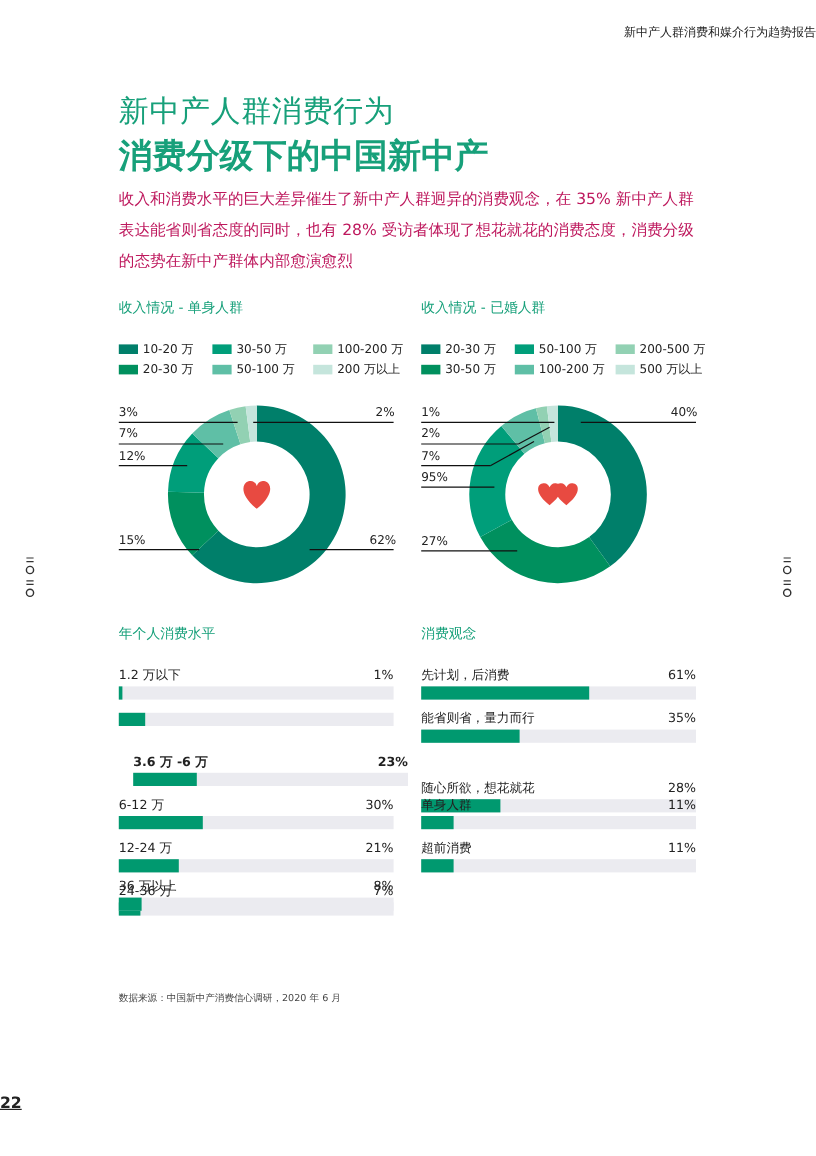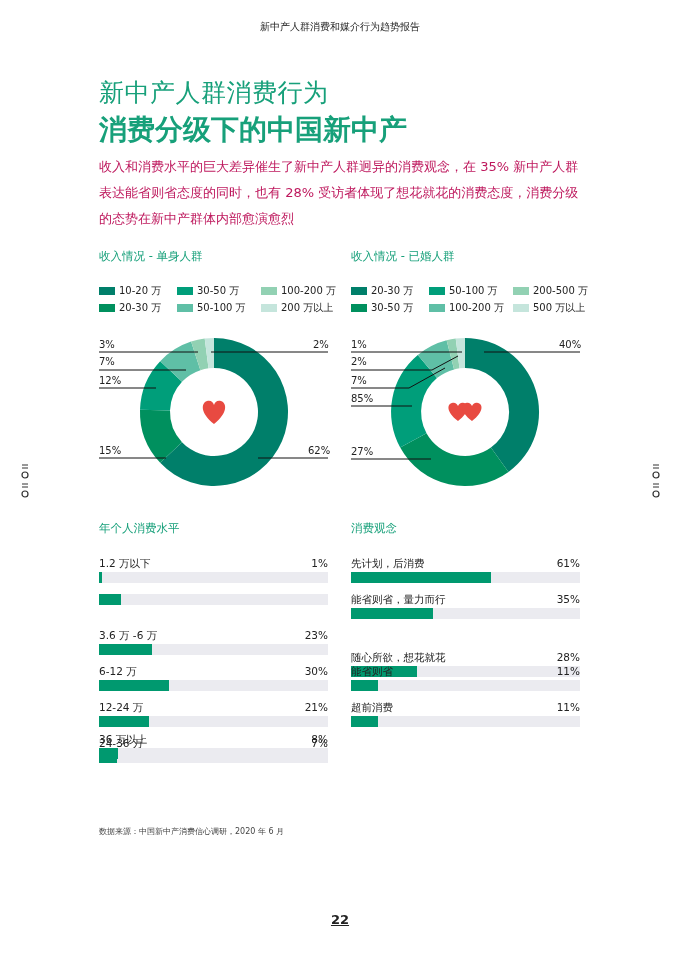--- a/index.html
+++ b/index.html
@@ -1,33 +1,33 @@
 <!DOCTYPE html>
 <html><head>
 <meta charset="utf-8">
 <style>
   * { margin: 0; padding: 0; box-sizing: border-box; }
   html, body { width: 680px; height: 963px; background: #ffffff; overflow: hidden; }
   body { position: relative; font-family: "DejaVu Sans", "Liberation Sans", sans-serif; color: #1f1f1f; }
   .abs { position: absolute; }
-  .header-title { top: 20px; left: 0; width: 680px; text-align: center; font-size: 10px; color: #222; }
+  .header-title { top: 20px; left: 0; width: 680px; text-align: right; font-size: 10px; color: #222; }
   .page-title { top: 76px; left: 99px; font-size: 25px; color: #17a07a; font-weight: normal; letter-spacing: 0.5px; }
   .subtitle { top: 111px; left: 99px; font-size: 28px; color: #17a07a; }
   .intro { top: 154px; left: 99px; width: 490px; font-size: 13px; line-height: 26px; color: #be185d; }
   .sec-title { font-size: 11.5px; color: #17a07a; }
   .legend { display: grid; grid-template-columns: 78px 84px 80px; row-gap: 3px; font-size: 10px; color: #222; }
   .legend-item { display: flex; align-items: center; white-space: nowrap; text-align: center; }
   .swatch { width: 16px; height: 8px; margin-right: 4px; display: inline-block; }
   .pie-label { font-size: 10px; color: #222; }
   .bar-block { position: absolute; width: 229px; }
   .bar-head { display: flex; justify-content: space-between; font-size: 10.5px; color: #222; height: 14px; line-height: 14px; }
   .bar-track { margin-top: 2px; height: 11px; background: #ebebf0; position: relative; }
   .bar-fill { position: absolute; left: 0; top: 0; height: 11px; background: #00996f; }
   .source { top: 826px; left: 99px; font-size: 8px; color: #444; }
-  .page-num { top: 912px; left: 0; width: 680px; text-align: center; font-size: 13px; font-weight: bold; color: #222; text-decoration: underline; }
+  .page-num { top: 912px; left: 0; width: 680px; font-size: 13px; font-weight: bold; color: #222; text-decoration: underline; }
   .side-mark { width: 10px; font-size: 9px; color: #333; line-height: 8px; text-align: center; }
 </style>
 </head>
 <body>
 
 <div class="abs header-title">新中产人群消费和媒介行为趋势报告</div>
 
 <h1 class="abs page-title">新中产人群消费行为</h1>
 <h2 class="abs subtitle">消费分级下的中国新中产</h2>
 <p class="abs intro">收入和消费水平的巨大差异催生了新中产人群迥异的消费观念，在 35% 新中产人群表达能省则省态度的同时，也有 28% 受访者体现了想花就花的消费态度，消费分级的态势在新中产群体内部愈演愈烈</p>
@@ -151,41 +151,41 @@
   <line x1="351" y1="406" x2="412" y2="406" stroke="#111" stroke-width="1"></line>
   <line x1="351" y1="459" x2="431" y2="459" stroke="#111" stroke-width="1"></line>
   <line x1="484" y1="352" x2="580" y2="352" stroke="#111" stroke-width="1"></line>
 
   <path d="M458,421 C446,412 447,404 452,403 C455,402 457,404 458,406 C459,404 461,402 464,403 C469,404 470,412 458,421 Z" fill="#e84a41"></path>
   <path d="M472,421 C460,412 461,404 466,403 C469,402 471,404 472,406 C473,404 475,402 478,403 C483,404 484,412 472,421 Z" fill="#e84a41"></path>
 </svg>
 <div class="abs pie-label" style="left:351px; top:339px;">1%</div>
 <div class="abs pie-label" style="left:351px; top:356px;">2%</div>
 <div class="abs pie-label" style="left:351px; top:375px;">7%</div>
-<div class="abs pie-label" style="left:351px; top:393px;">85%</div>
+<div class="abs pie-label" style="left:351px; top:393px;">95%</div>
 <div class="abs pie-label" style="left:351px; top:446px;">27%</div>
 <div class="abs pie-label" style="left:559px; top:339px;">40%</div>
 
 <div class="abs sec-title" style="left:99px; top:521px;">年个人消费水平</div>
 
 <div class="bar-block" style="left:99px; top:556px;">
   <div class="bar-head">
       <span>1.2 万以下</span>
       <span>1%</span>
     </div>
   <div class="bar-track">
       <div class="bar-fill" style="width:3px"></div>
     </div>
 </div>
 <div class="bar-block" style="left:99px; top:592px;">
   <div class="bar-track">
       <div class="bar-fill" style="width:22px"></div>
     </div>
 </div>
-<div class="bar-block" style="left:99px; top:628px;">
+<div class="bar-block" style="left:111px; top:628px;font-weight:bold;">
   <div class="bar-head">
       <span>3.6 万 -6 万</span>
       <span>23%</span>
     </div>
   <div class="bar-track">
       <div class="bar-fill" style="width:53px"></div>
     </div>
 </div>
 <div class="bar-block" style="left:99px; top:664px;">
   <div class="bar-head">
@@ -248,21 +248,21 @@
   <div class="bar-head">
       <span>随心所欲，想花就花</span>
       <span>28%</span>
     </div>
   <div class="bar-track">
       <div class="bar-fill" style="width:66px"></div>
     </div>
 </div>
 <div class="bar-block" style="left:351px; top:664px;">
   <div class="bar-head">
-      <span>能省则省</span>
+      <span>单身人群</span>
       <span>11%</span>
     </div>
   <div class="bar-track">
       <div class="bar-fill" style="width:27px"></div>
     </div>
 </div>
 <div class="bar-block" style="left:351px; top:700px;">
   <div class="bar-head">
       <span>超前消费</span>
       <span>11%</span>

